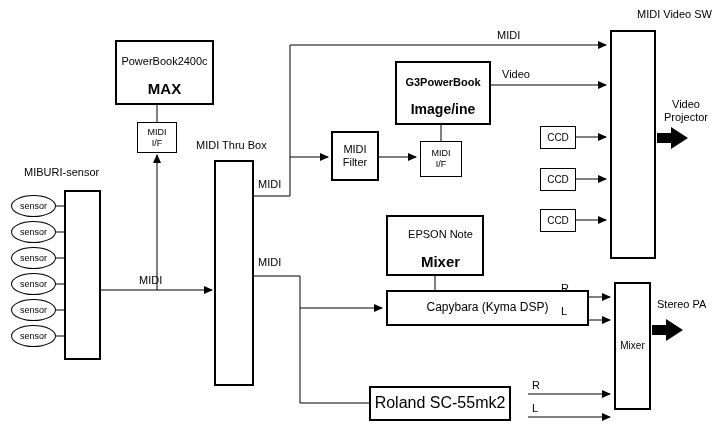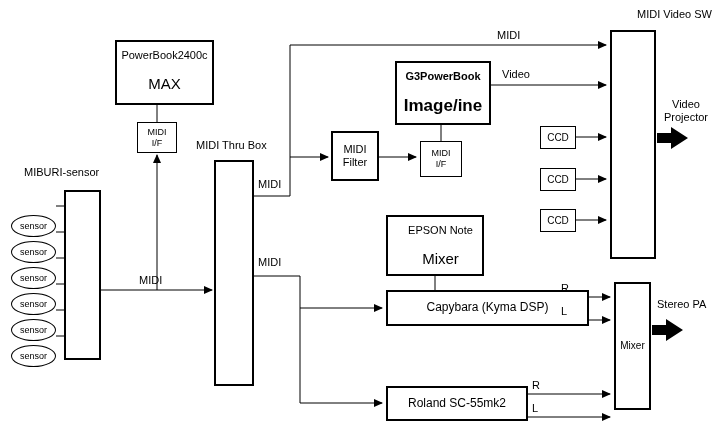--- a/index.html
+++ b/index.html
@@ -8,29 +8,29 @@
     position:relative; width:717px; height:446px; background:#ffffff;
     font-family:"Liberation Sans", sans-serif; color:#000; overflow:hidden;
   }
   .wires { position:absolute; left:0; top:0; z-index:1; }
   .box {
     position:absolute; border:2px solid #000; background:#fff; z-index:2;
     display:flex; flex-direction:column; align-items:center; justify-content:center;
     text-align:center; font-size:11px; line-height:1.15;
   }
   .box.thin { border-width:1px; }
-  .host-box { justify-content:flex-start; padding-top:7px; gap:13px; }
-  .big-text { font-size:15px; }
-  .mid-text { font-size:17px; }
+  .host-box { justify-content:center; padding-top:7px; gap:13px; }
+  .big-text { font-size:15px;font-weight:bold; }
+  .mid-text { font-size:14px; }
   .small-box { font-size:9px; line-height:1.2; }
   .lbl { position:absolute; font-size:11px; white-space:nowrap; z-index:3; }
   .ellipse {
     position:absolute; width:45px; height:22px; border:1px solid #000; border-radius:50%;
     background:#fff; display:flex; align-items:center; justify-content:center;
-    font-size:9px; z-index:2;margin-top:20px;
+    font-size:9px; z-index:2;
   }
   .two-line { text-align:center; line-height:1.2; }
 </style>
 </head>
 <body>
 
 <div class="diagram">
 
   <svg class="wires" width="717" height="446" viewBox="0 0 717 446">
     <defs>
@@ -146,21 +146,21 @@
 
   <div class="box host-box" style="left:386px; top:215px; width:98px; height:61px;padding-left:11px;">
     <div>EPSON Note</div>
     <div class="big-text">Mixer</div>
   </div>
 
   <div class="box" style="left:386px; top:290px; width:203px; height:36px; font-size:12px;">
     <span>Capybara (Kyma DSP)</span>
   </div>
 
-  <div class="box" style="left:386px; top:386px; width:142px; height:35px; font-size:12px;">
+  <div class="box" style="left:369px; top:386px; width:142px; height:35px; font-size:16px;">
     <span>Roland SC-55mk2</span>
   </div>
 
   <div class="box" style="left:614px; top:282px; width:37px; height:128px; font-size:10px;justify-content:center;">
     <span>Mixer</span>
   </div>
 
 </div>
 
 </body></html>

